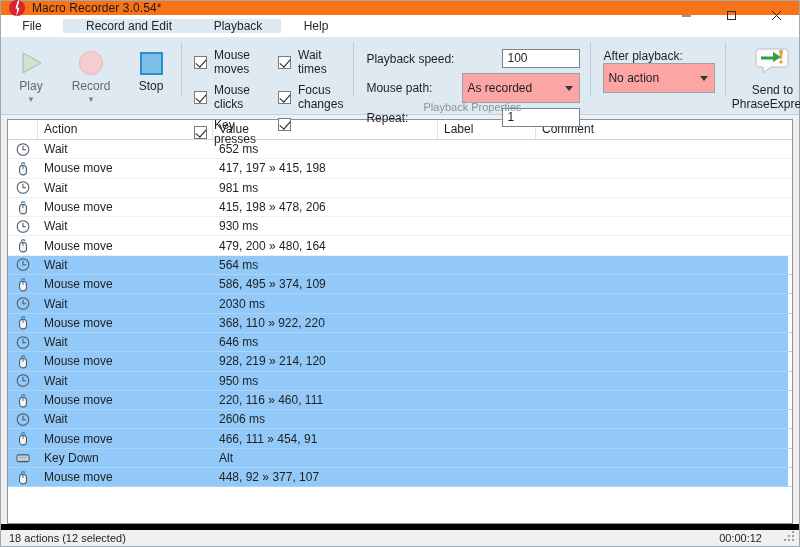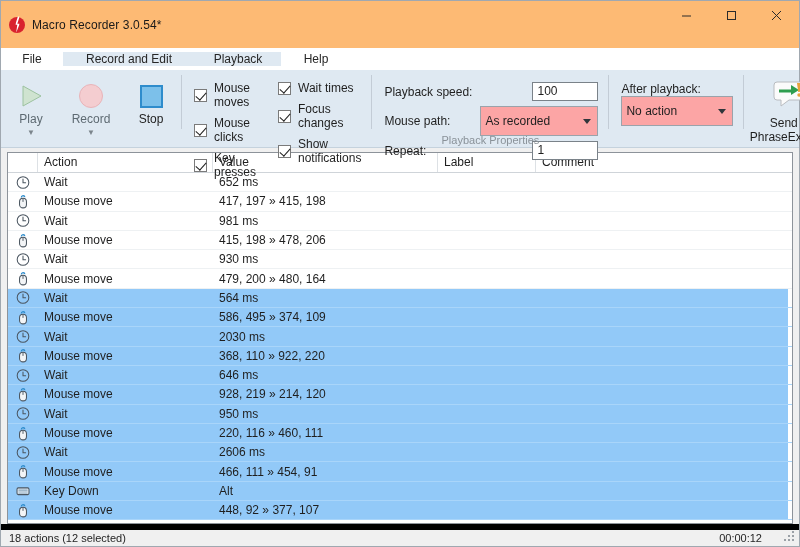--- a/index.html
+++ b/index.html
@@ -14,22 +14,22 @@
     width: 800px; height: 547px;
     position: relative;
     background: #f0f0f0;
     border: 1px solid #a0a8b0;
     display: flex;
     flex-direction: column;
   }
 
   
   .titlebar {
-    height: 47px;
-    background: #fdba74;
+    height: 14px;
+    background: #f97316;
     display: flex;
     align-items: center;
     flex: none;
     position: relative;
   }
   .app-icon {
     width: 16px; height: 16px;
     margin-left: 8px; margin-right: 7px;
     border-radius: 50%;
     background: #d9232e;
@@ -171,21 +171,21 @@
   .propgrid {
     display: grid;
     grid-template-columns: auto auto;
     align-items: center;
     row-gap: 5px;
     column-gap: 8px;
     padding: 9px 10px 0 12px;
   }
   .plabel { font-size: 12px; color: #1f1f1f; white-space: nowrap; }
   .ptext {
-    width: 66px; height: 19px;
+    width: 78px; height: 19px;
     border: 1px solid #7a8289;
     background: #ffffff;
     font-size: 12px;
     color: #1f1f1f;
     padding: 0 4px;
     line-height: 17px;
     justify-self: end;
   }
   .pcombo {
     width: 118px; height: 30px;
@@ -389,21 +389,20 @@
           <div class="chkrow">
             <span class="chkbox checked"></span>
             <span>Wait times</span>
           </div>
           <div class="chkrow">
             <span class="chkbox checked"></span>
             <span>Focus changes</span>
           </div>
           <div class="chkrow">
             <span class="chkbox checked"></span>
-            <span>Show notifications</span>
           </div>
         </div>
       </div>
     </div>
 
     <div class="rsep"></div>
 
     <div class="rgroup">
       <div class="propgrid">
         <div class="plabel">Playback speed:</div>

